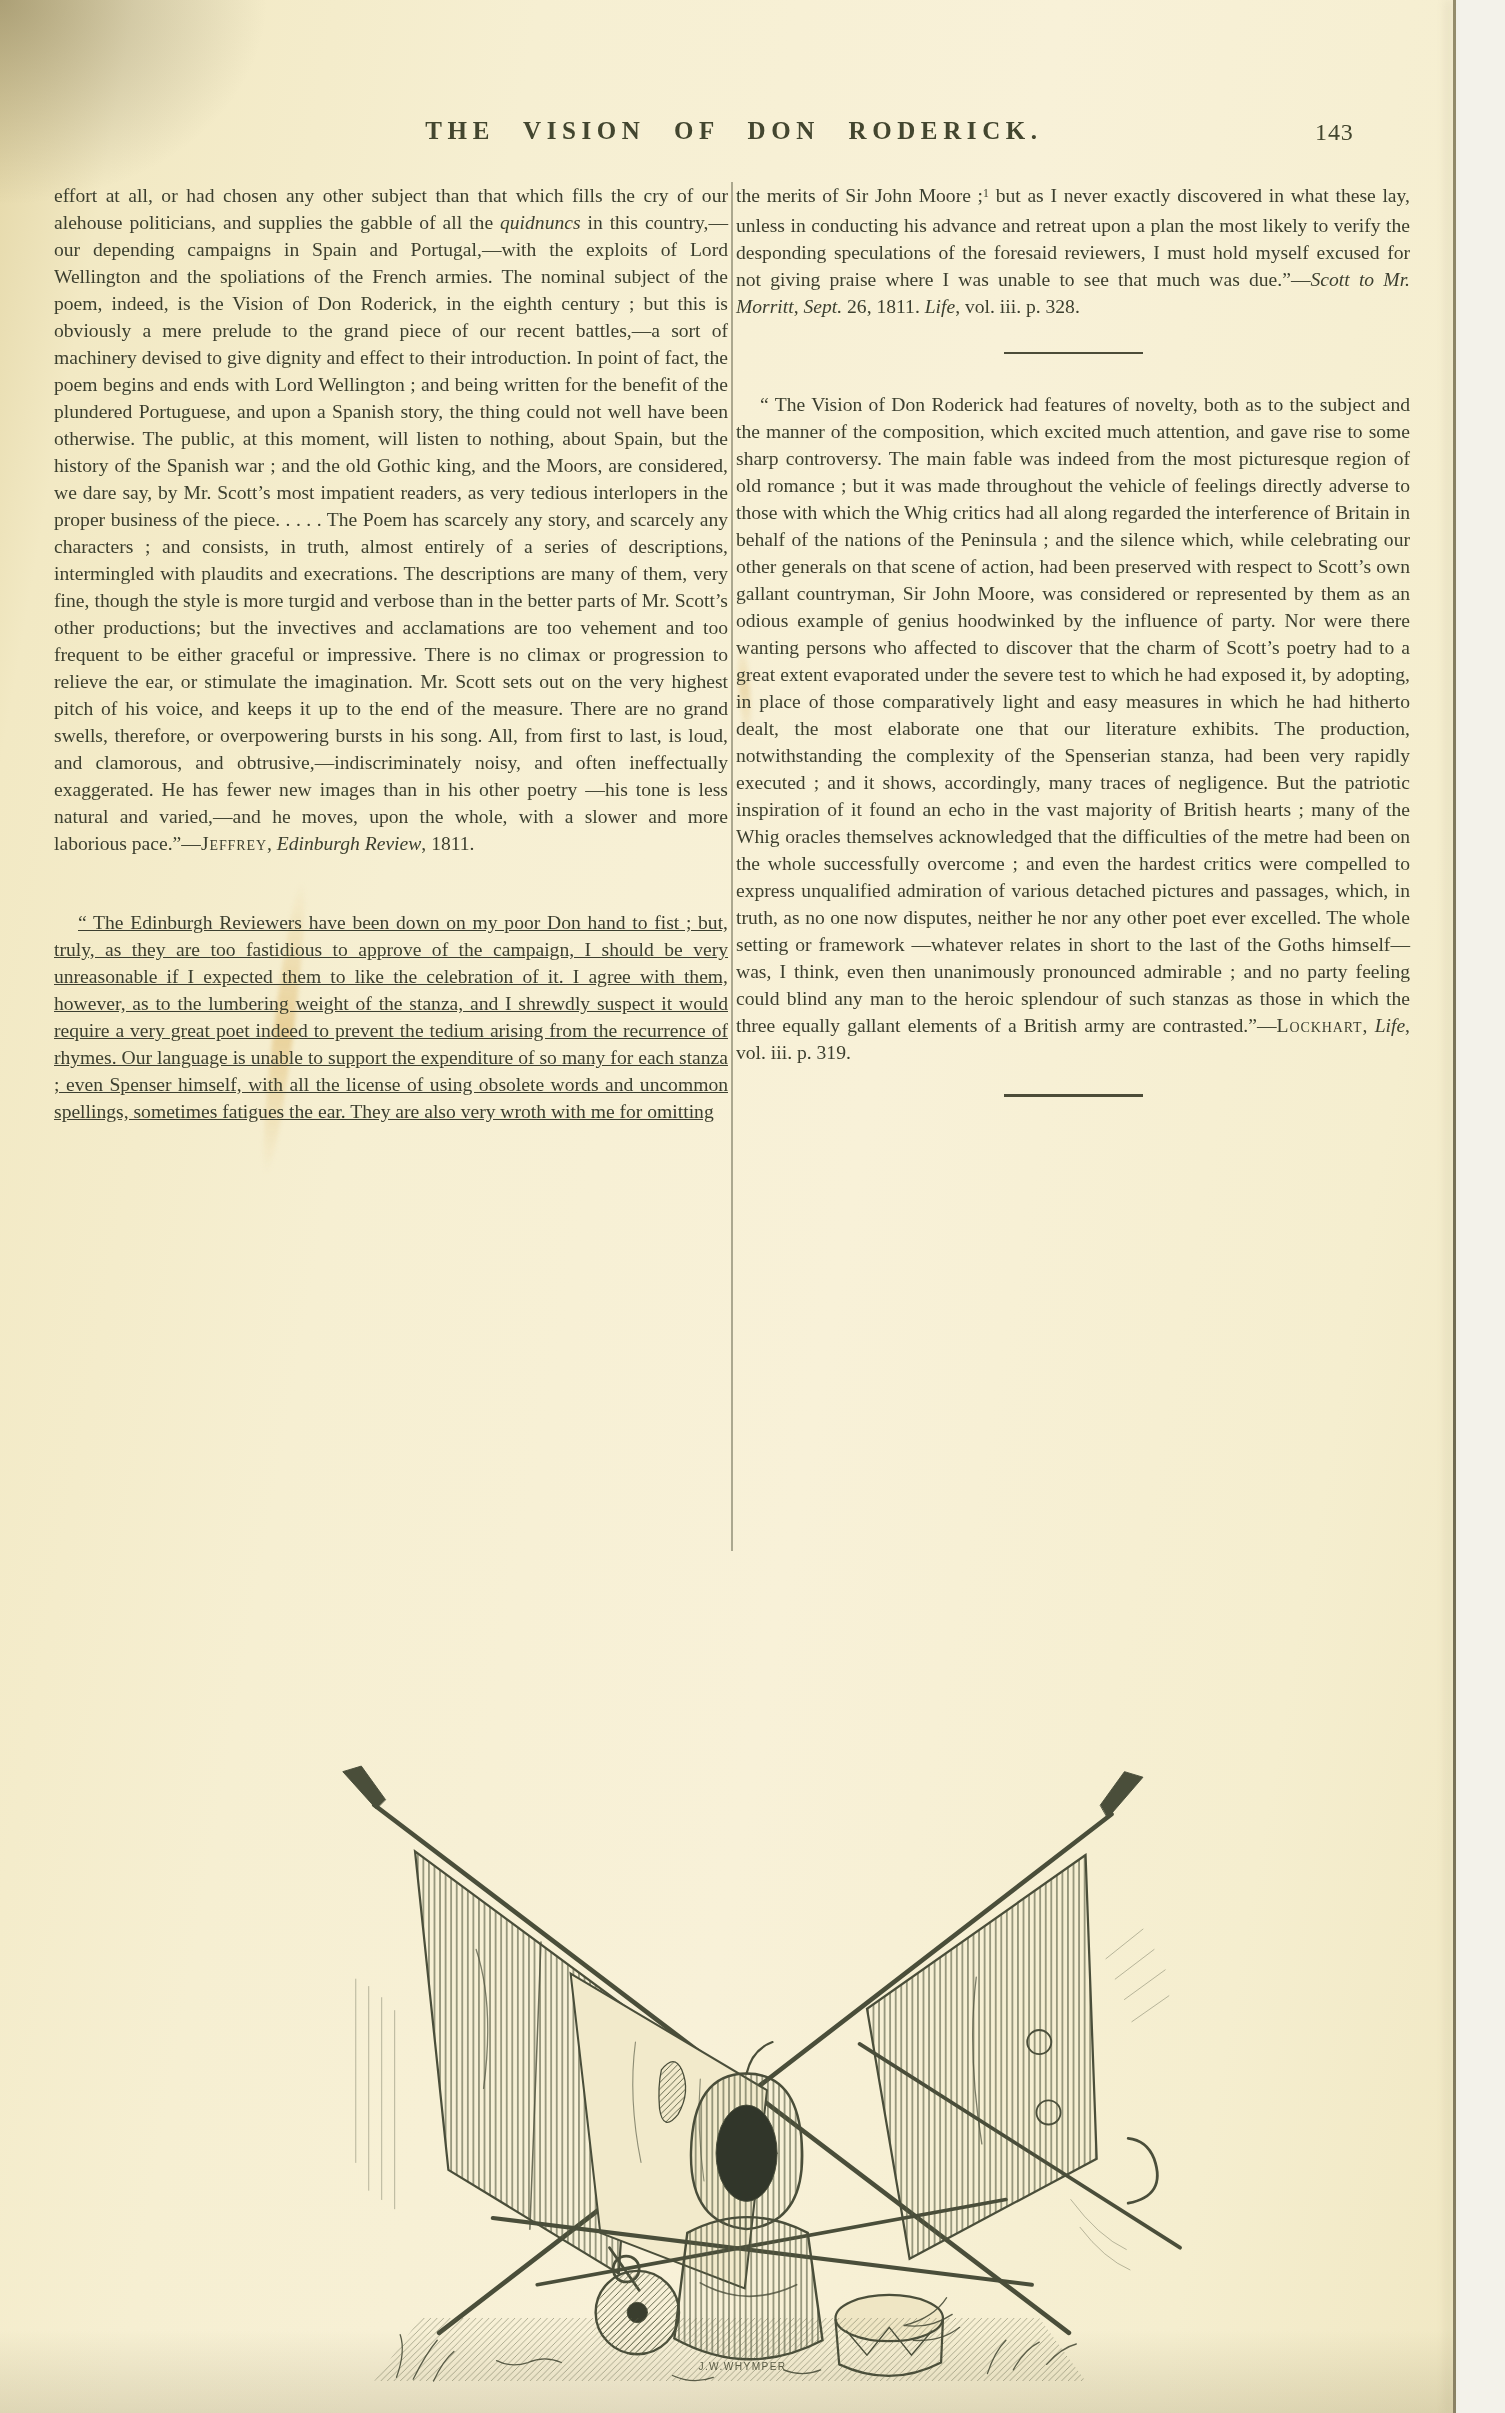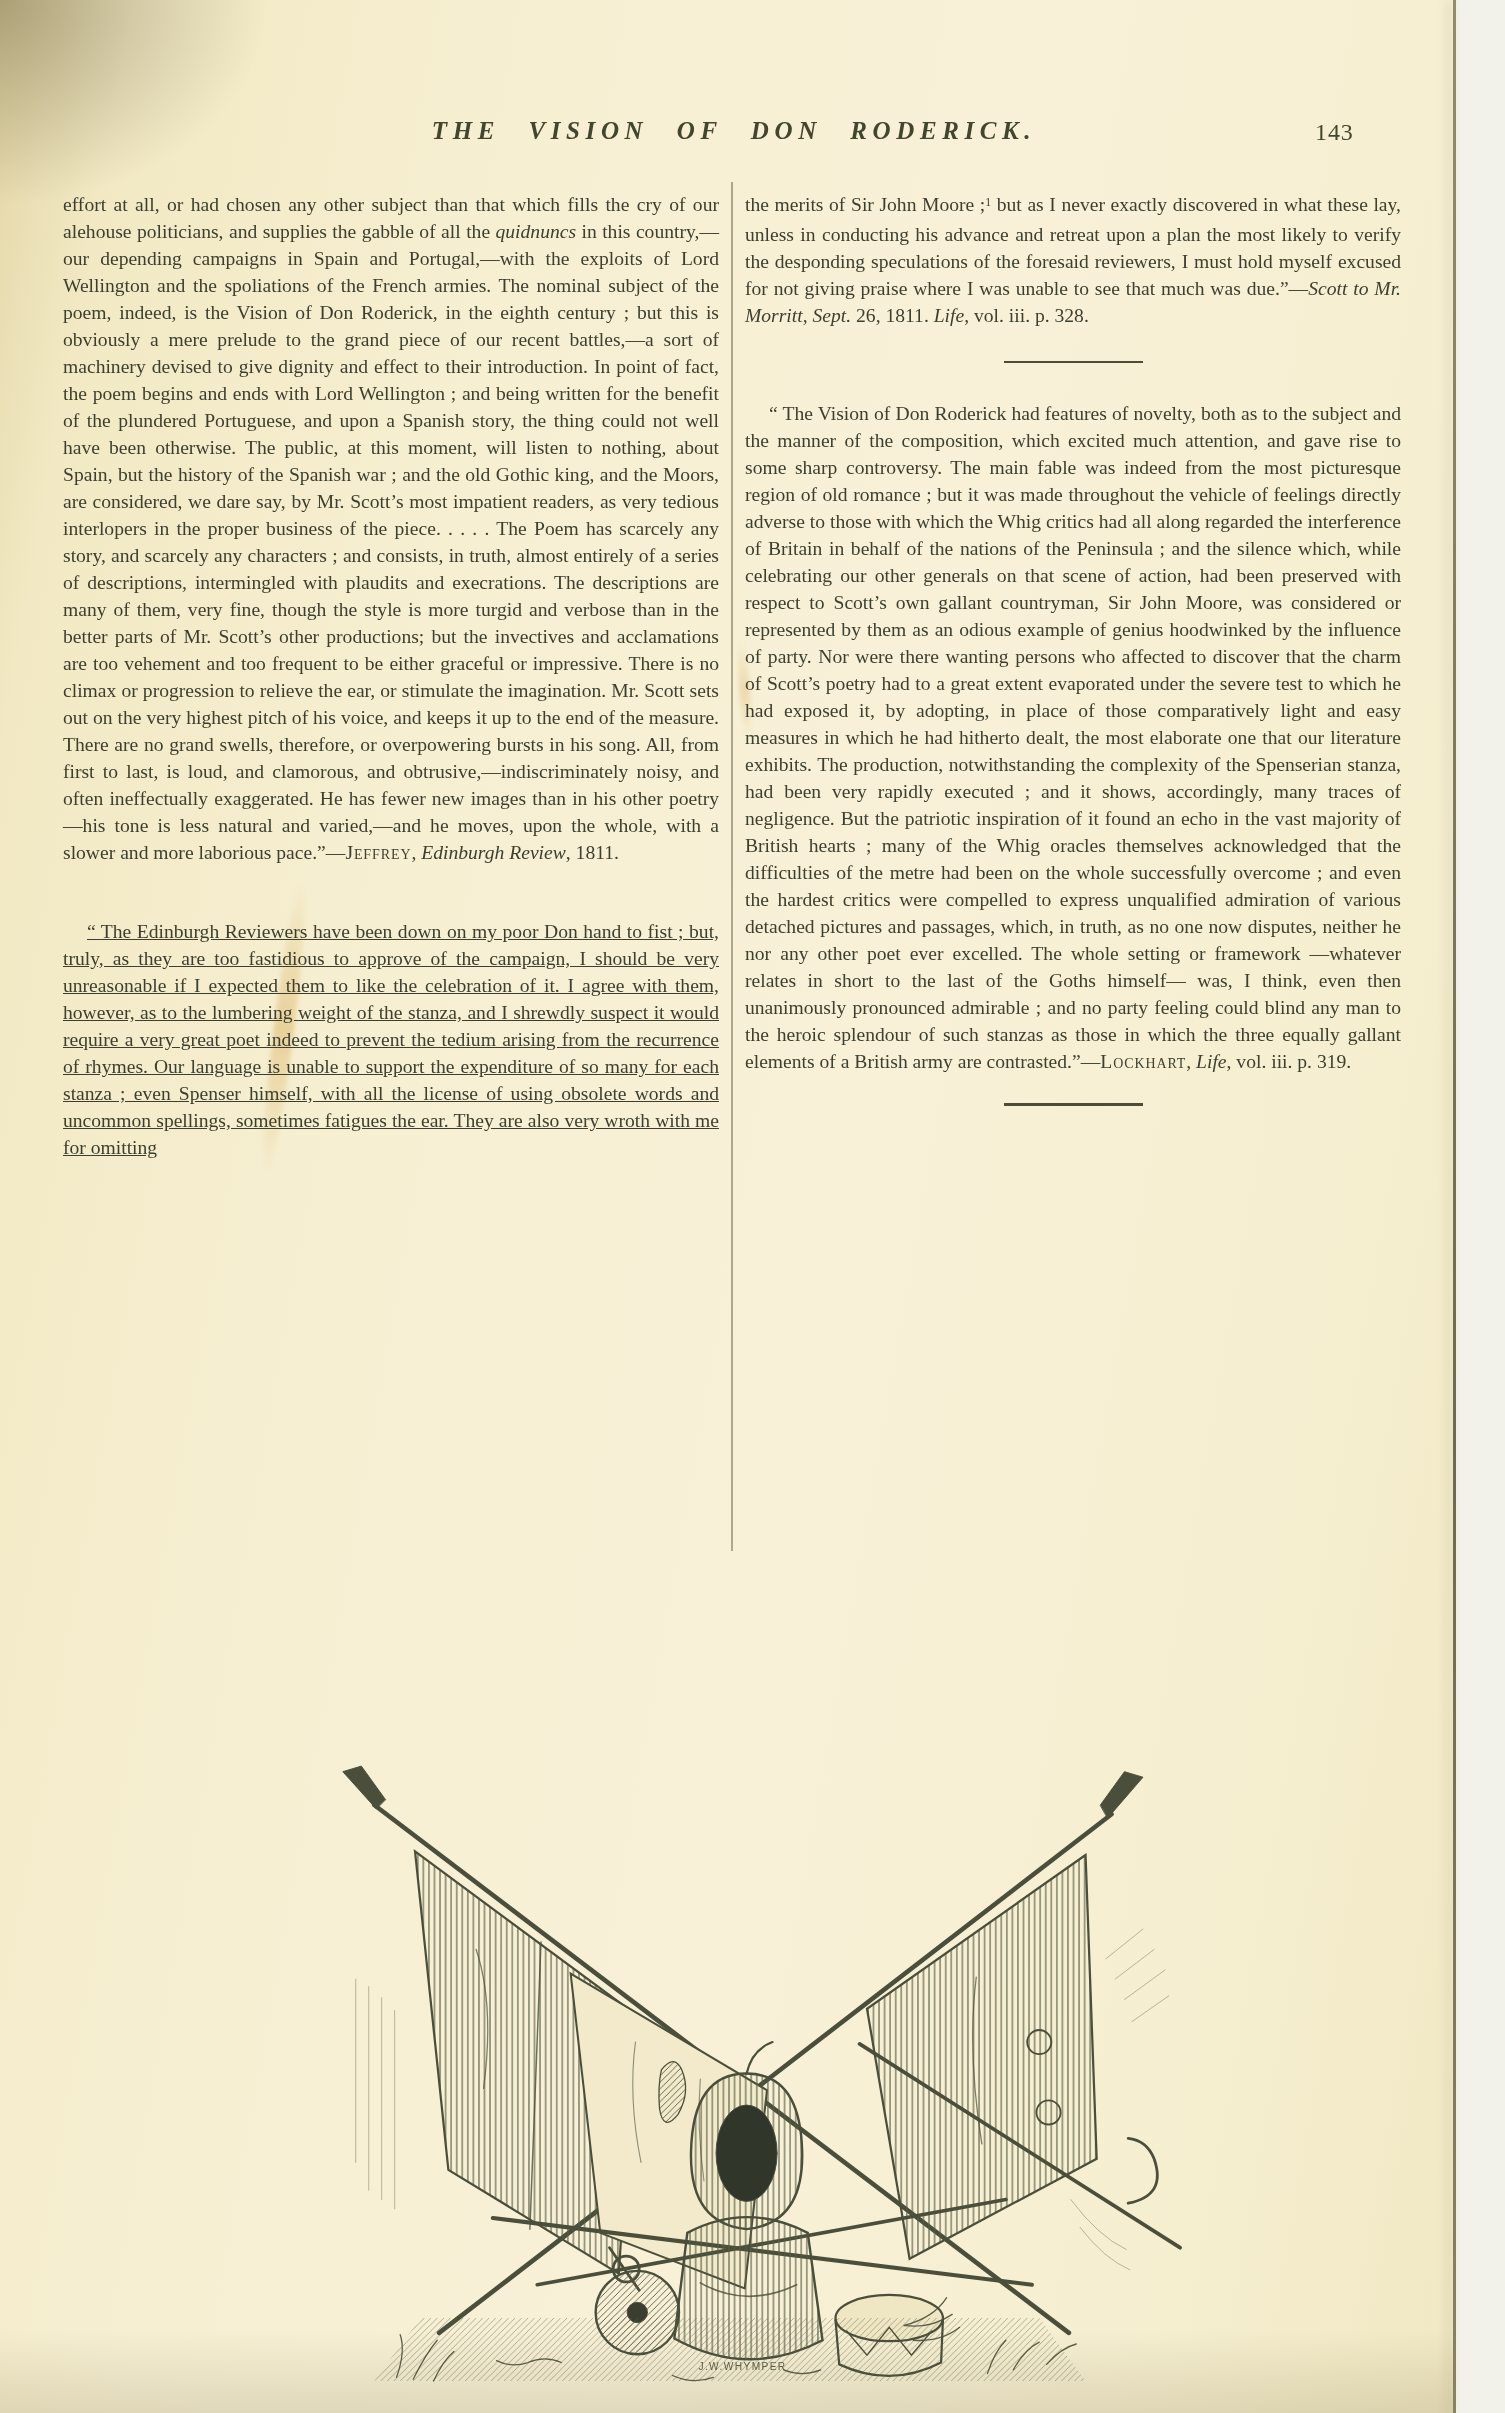--- a/index.html
+++ b/index.html
@@ -16,28 +16,28 @@
   .edge-right-bg{position:absolute;right:0;top:0;width:52px;height:100%;background:#f3f2ea;}
   .edge-right-line{position:absolute;right:50px;top:0;width:2.8px;height:100%;
     background:linear-gradient(#948c6b,#6e6950 60%,#8a8264);box-shadow:-5.6px 0 9.3px rgba(120,110,70,.25);}
   .stain{position:absolute;border-radius:50%;filter:blur(1.9px);pointer-events:none;}
   .stain.s1{left:274px;top:880px;width:20.4px;height:296px;transform:rotate(7deg);
     background:linear-gradient(rgba(220,180,100,0),rgba(220,180,100,.5),rgba(220,180,100,0));}
   .stain.s2{left:739px;top:639px;width:11px;height:102px;transform:rotate(-4deg);
     background:linear-gradient(rgba(214,176,98,0),rgba(214,176,98,.35),rgba(214,176,98,0));}
 
   .header-title{position:absolute;top:117px;left:54px;width:1360px;text-align:center;
-    font-size:25px;font-weight:bold;letter-spacing:5.6px;word-spacing:16.7px;color:#43462f;font-style:italic;}
+    font-size:25px;font-weight:bold;letter-spacing:5.6px;word-spacing:16.7px;color:#43462f;}
   .page-number{position:absolute;top:119px;left:1315px;font-size:24px;color:#43462f;letter-spacing:0.9px;}
 
   .col{position:absolute;top:182px;width:674px;font-size:19.6px;line-height:27px;
     color:#3c3f2f;text-align:justify;}
   .col-left{left:54px;}
   .col-right{left:736px;}
-  .col p{margin:9px;}
+  .col p{margin:0;}
   p.para-gap{margin-top:52px;text-decoration:underline;}
   p.indented{text-indent:24px;}
   .column-divider{position:absolute;left:731px;top:182px;width:1.9px;height:1369px;background:rgba(88,88,64,.48);}
 
   .short-rule{width:139px;height:2.8px;background:#4c4c38;}
   .rule-1{margin:31.5px auto 37px auto;}
   .rule-2{margin:28px auto 15px auto;}
   .footnote{font-size:17.6px;text-align:center;margin-top:9.3px;text-indent:0;}
 
   .it{font-style:italic;}

